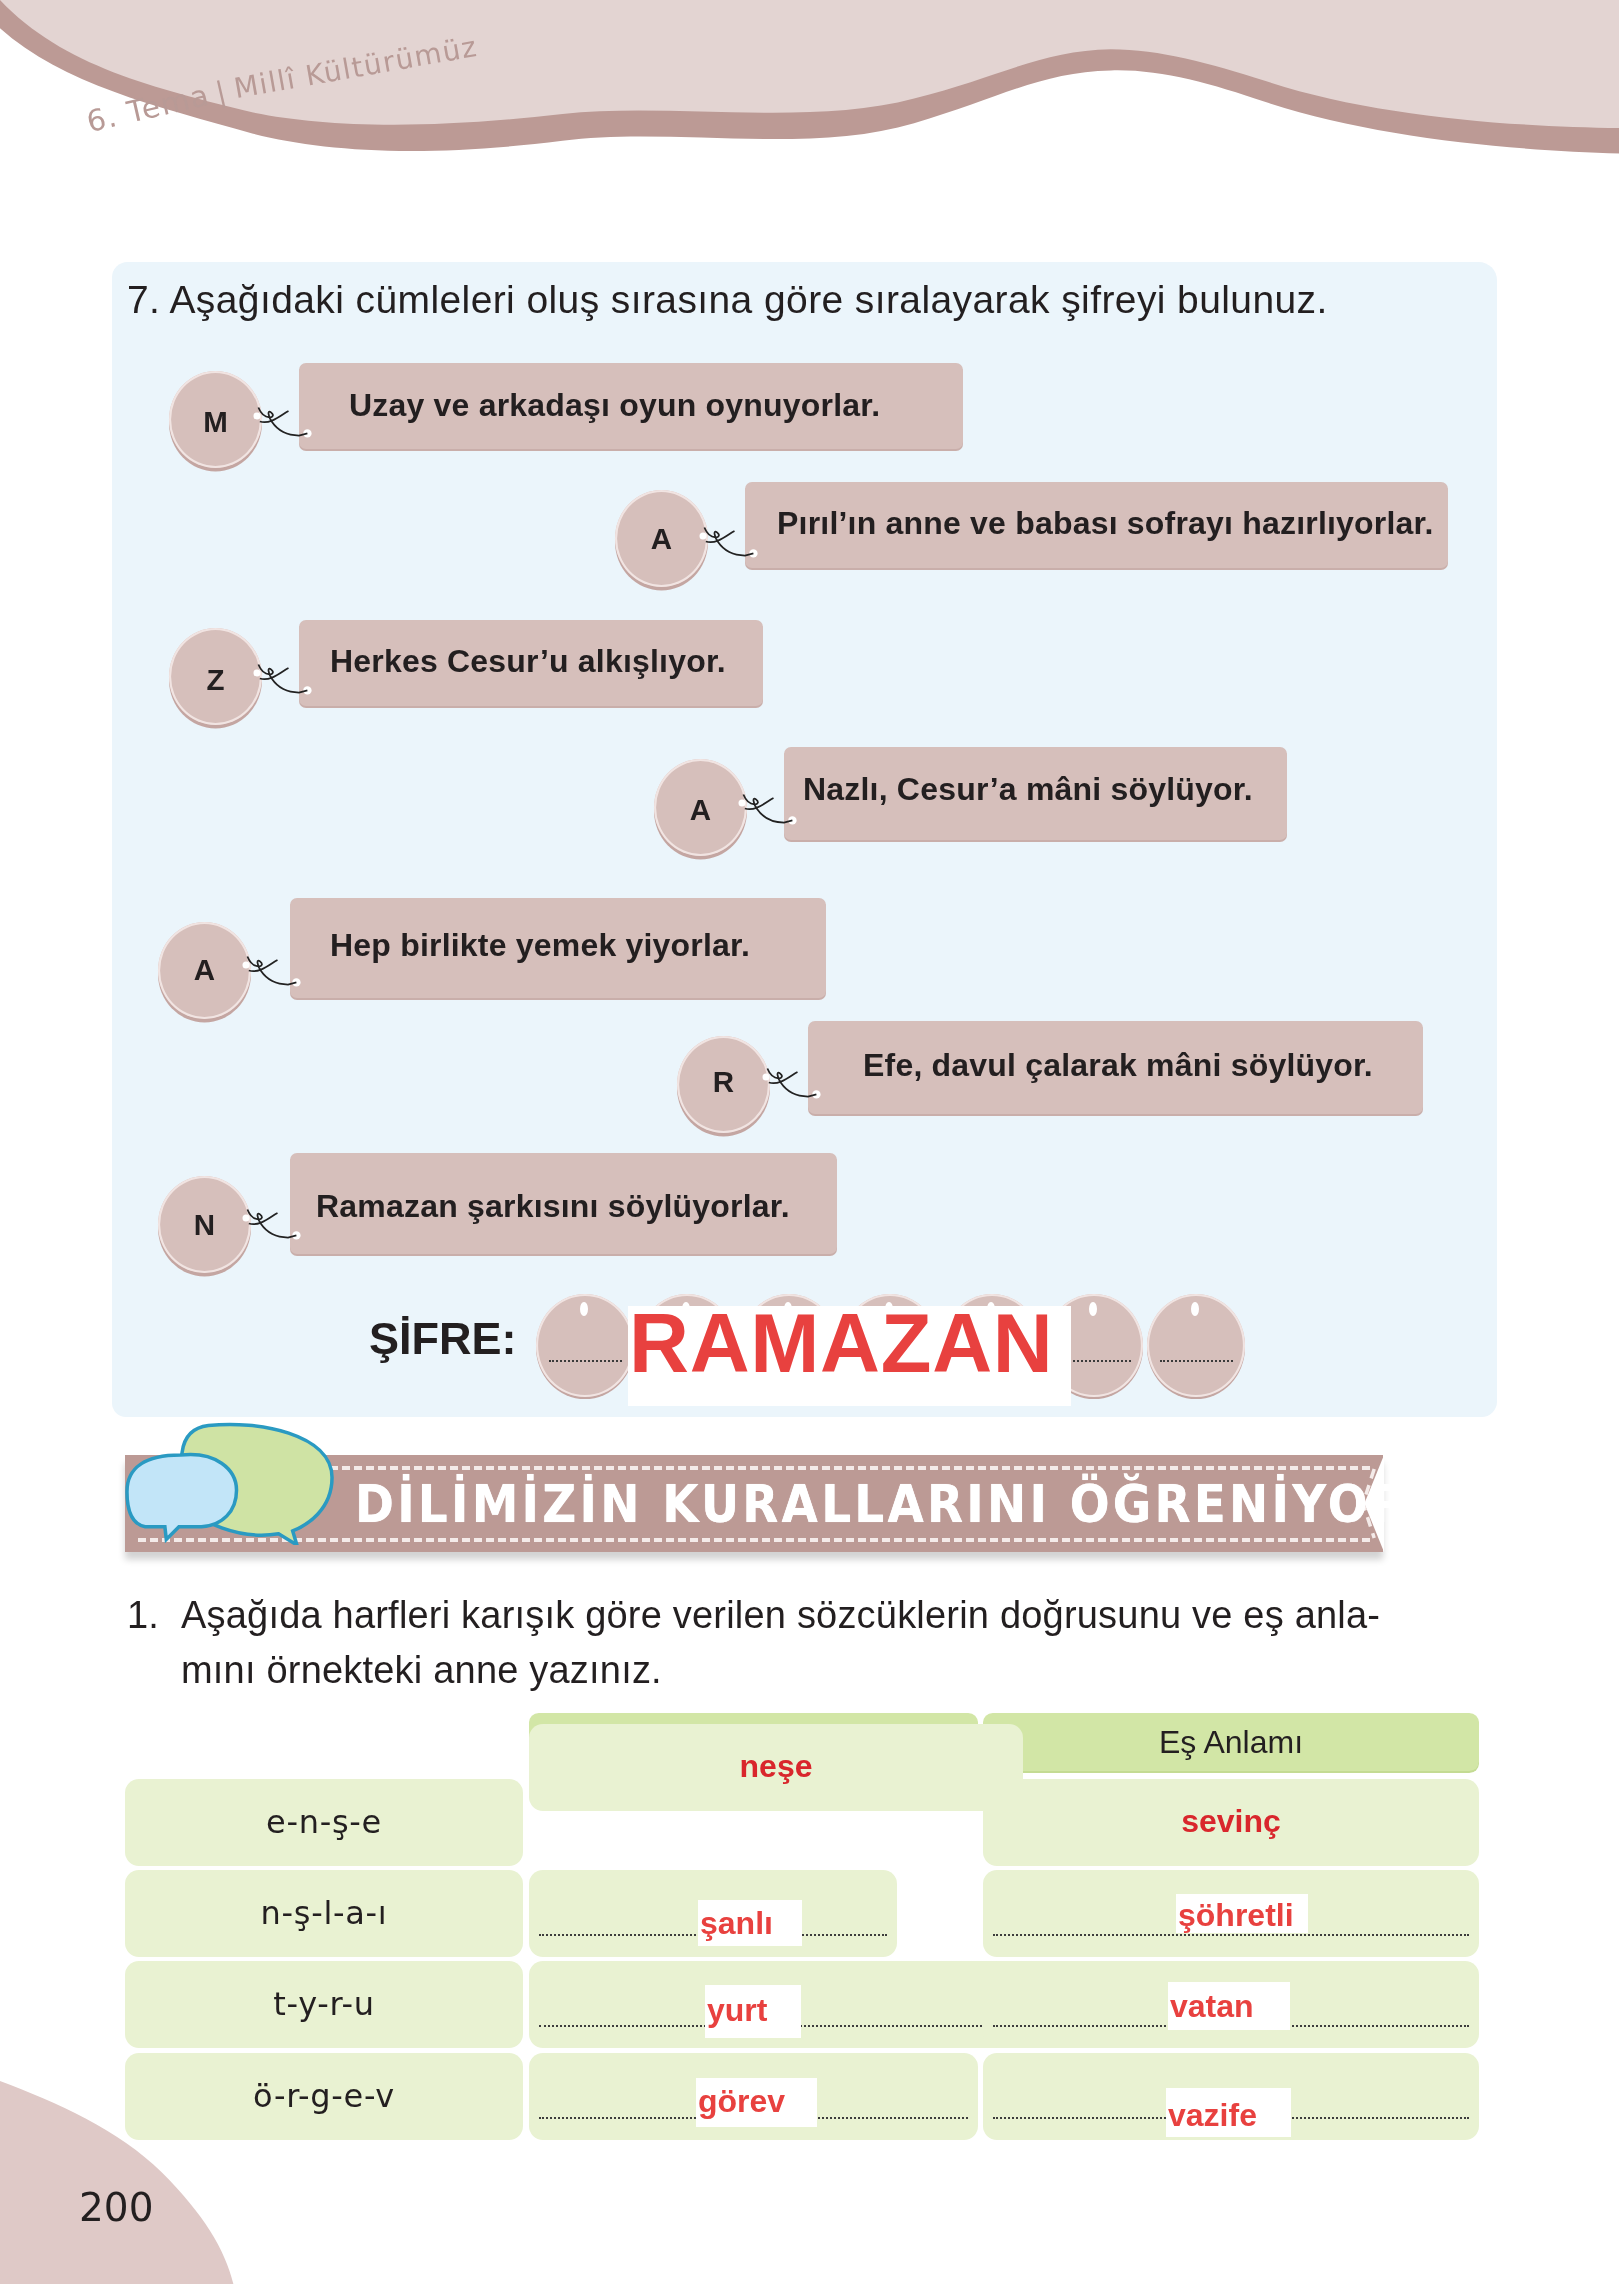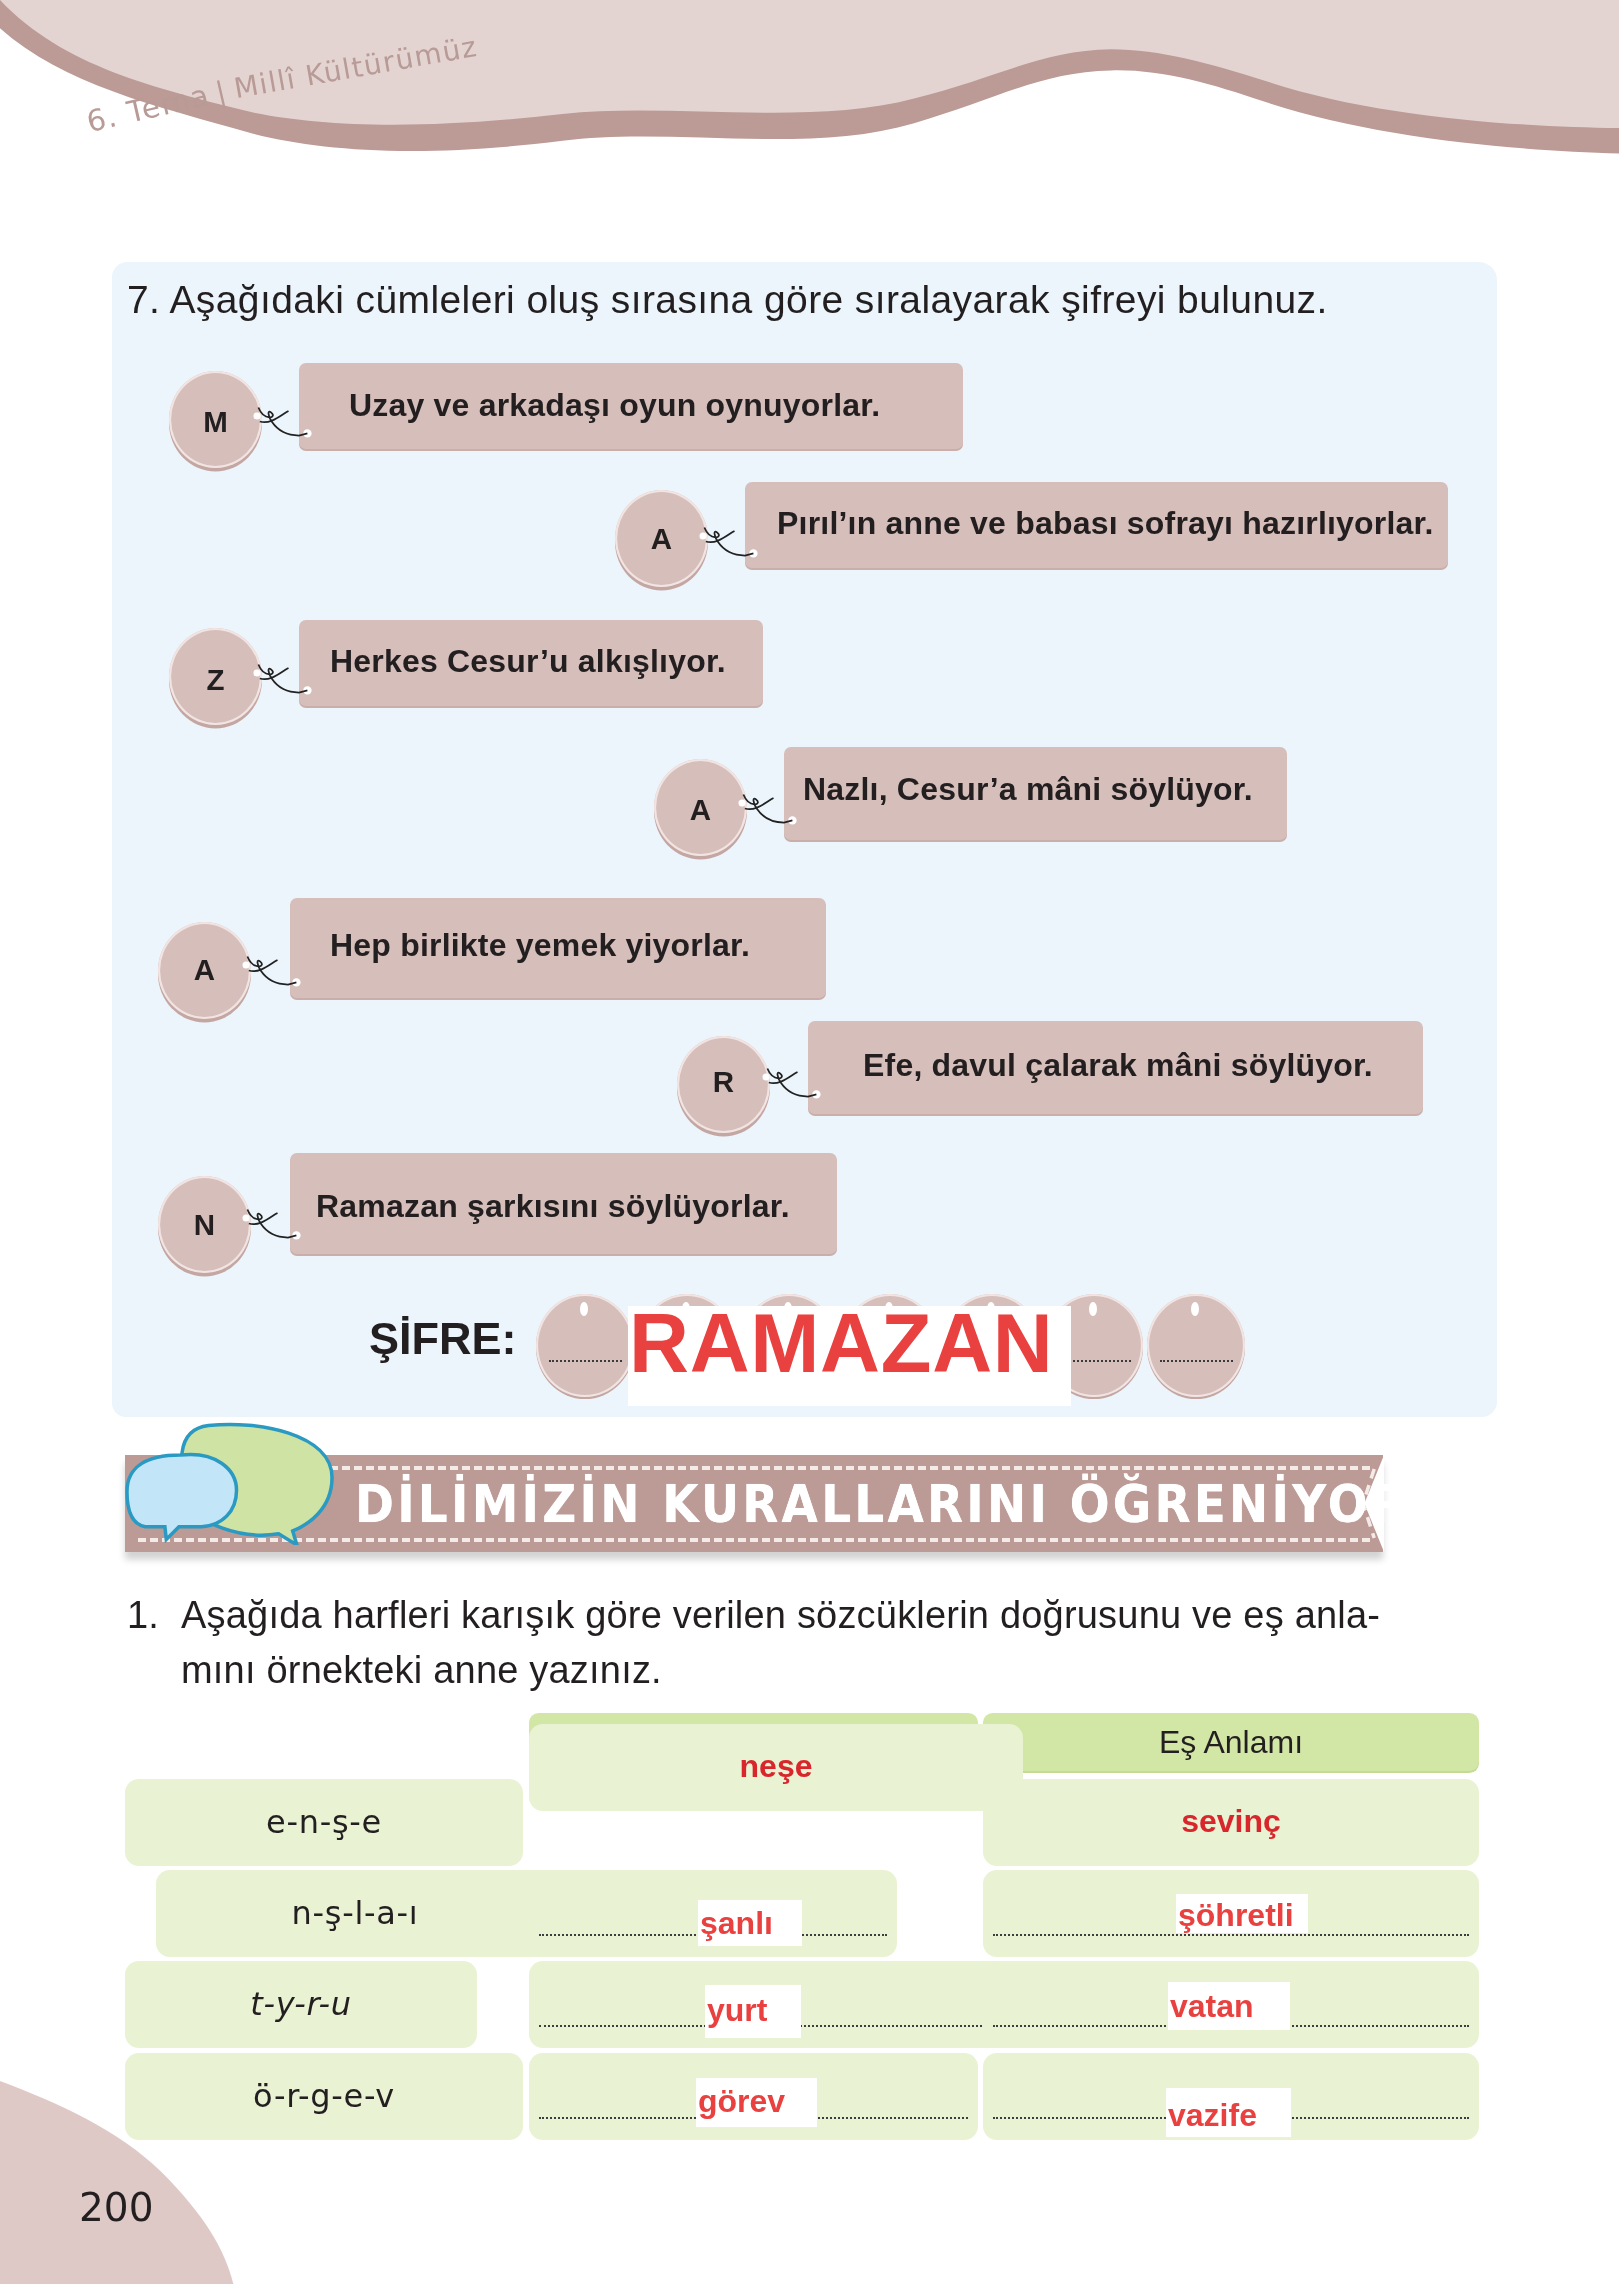--- a/index.html
+++ b/index.html
@@ -198,35 +198,35 @@
 <div class="cell" style="left:125px;top:1779px;width:398px;">
     <div class="cell-text" style="top:24px;">e-n-ş-e</div>
   </div>
 <div class="cell" style="left:529px;top:1724px;width:494px;">
     <div class="cell-red" style="top:24px;">neşe</div>
   </div>
 <div class="cell" style="left:983px;top:1779px;width:496px;">
     <div class="cell-red" style="top:24px;">sevinç</div>
   </div>
 
-<div class="cell" style="left:125px;top:1870px;width:398px;margin-left:31px;">
+<div class="cell" style="left:125px;top:1870px;width:398px;">
     <div class="cell-text" style="top:24px;">n-ş-l-a-ı</div>
   </div>
 <div class="cell" style="left:529px;top:1870px;width:368px;">
     <div class="dotline"></div>
     <div class="ans-box" style="left:169px;top:29.5px;width:104px;height:46px;"></div>
     <div class="ans-text" style="left:171px;top:35px;">şanlı</div>
   </div>
 <div class="cell" style="left:983px;top:1870px;width:496px;">
     <div class="dotline"></div>
     <div class="ans-box" style="left:193px;top:24px;width:132px;height:39px;"></div>
     <div class="ans-text" style="left:195px;top:27px;">şöhretli</div>
   </div>
 
-<div class="cell" style="left:125px;top:1961px;width:352px;font-style:italic;">
+<div class="cell" style="left:125px;top:1961px;width:398px;">
     <div class="cell-text" style="top:24px;">t-y-r-u</div>
   </div>
 <div class="cell" style="left:529px;top:1961px;width:483px;">
     <div class="dotline"></div>
     <div class="ans-box" style="left:176px;top:24px;width:96px;height:53px;"></div>
     <div class="ans-text" style="left:178px;top:31px;">yurt</div>
   </div>
 <div class="cell" style="left:983px;top:1961px;width:496px;">
     <div class="dotline"></div>
     <div class="ans-box" style="left:185px;top:21px;width:122px;height:48px;"></div>

